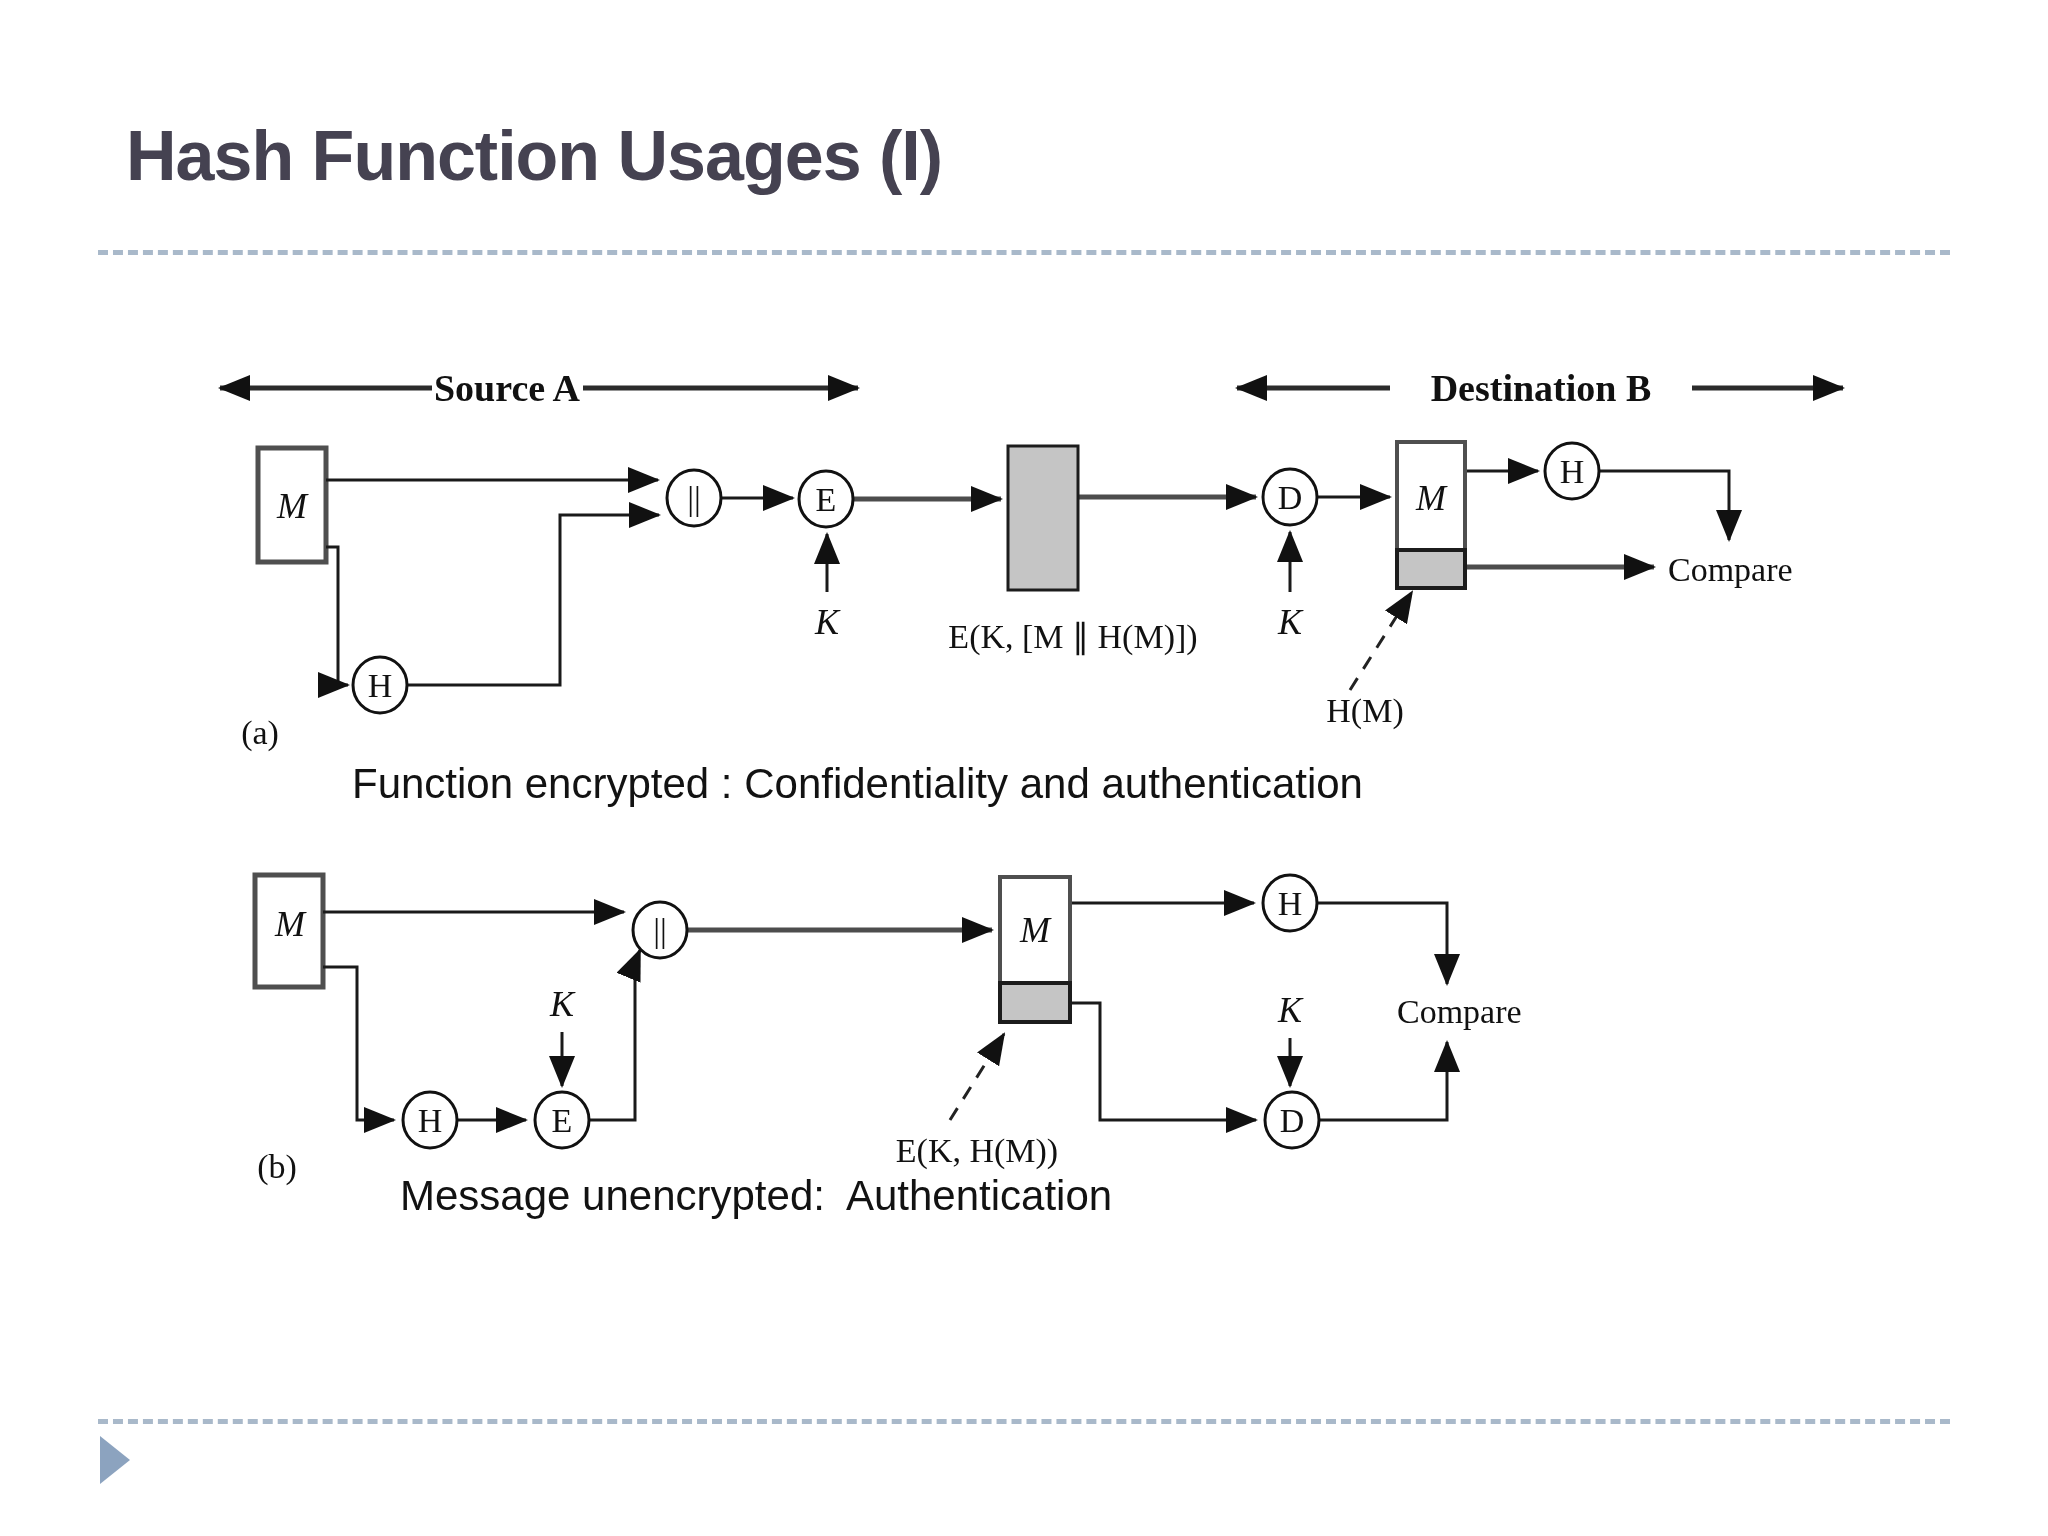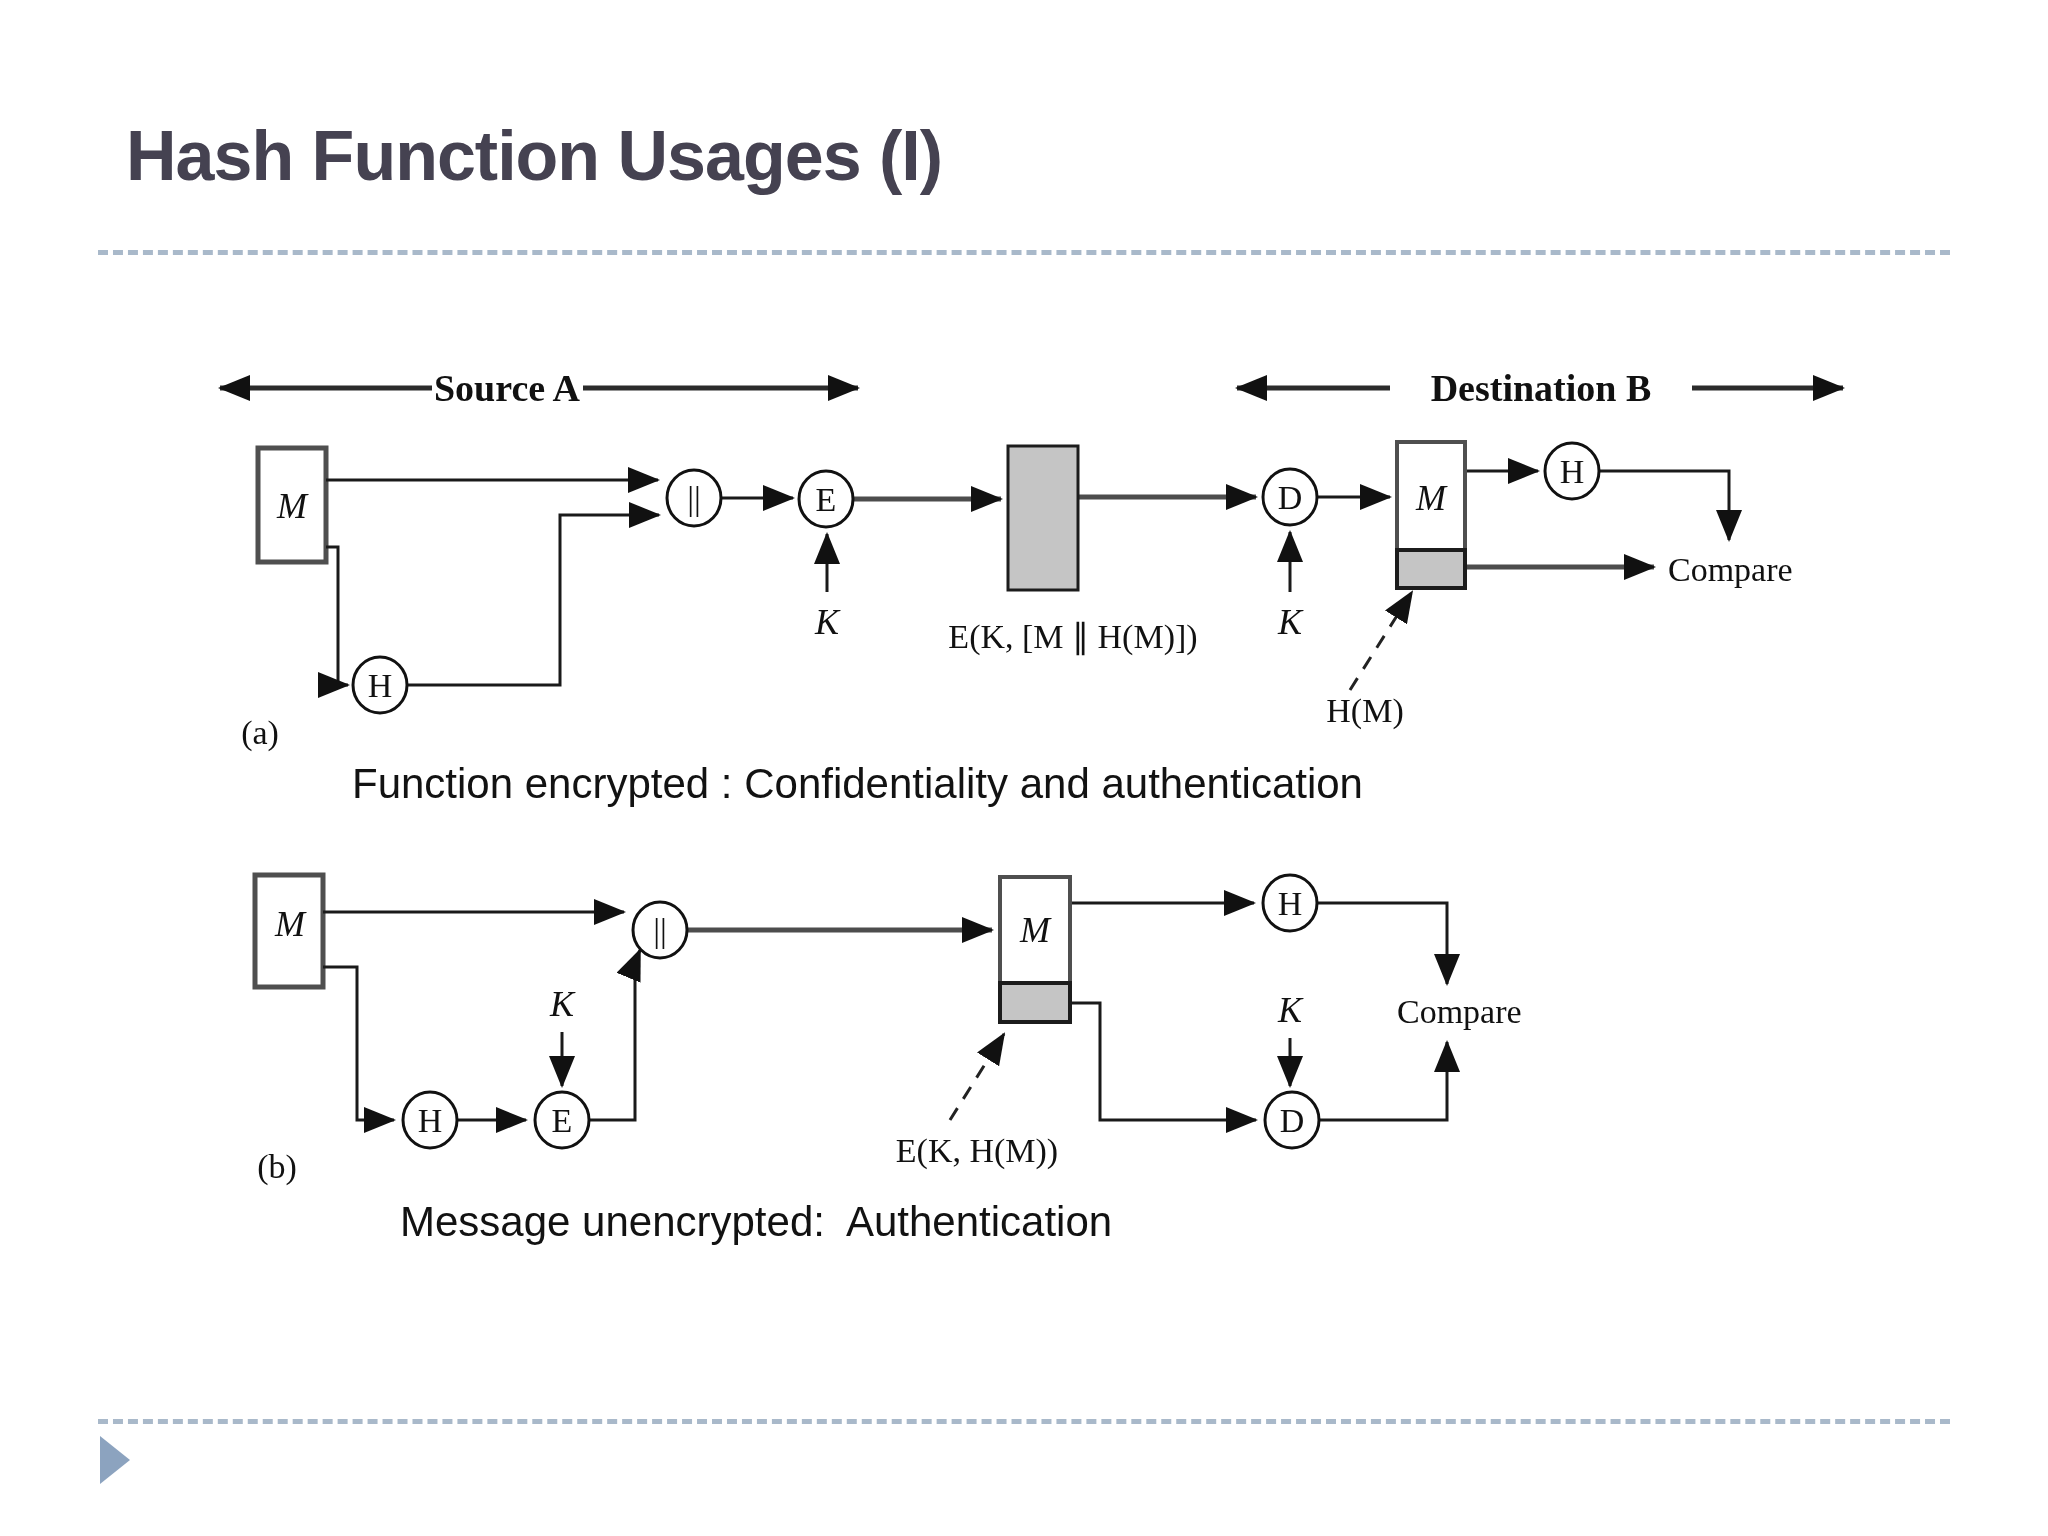--- a/index.html
+++ b/index.html
@@ -20,21 +20,21 @@
     position:absolute;left:98px;width:1852px;height:0;
     border-top:5px dashed #a9b9ca;
   }
   .rule.top{top:250px;}
   .rule.bottom{top:1419px;}
   .caption{
     position:absolute;
     font-size:42px;color:#121212;white-space:pre;
   }
   .caption.a{left:352px;top:760px;}
-  .caption.b{left:400px;top:1198px;text-align:right;}
+  .caption.b{left:400px;top:1172px;text-align:right;}
   .bullet-tri{
     position:absolute;left:100px;top:1436px;
     width:0;height:0;
     border-left:30px solid #8ca3bf;
     border-top:24px solid transparent;
     border-bottom:24px solid transparent;
   }
   svg{position:absolute;left:0;top:0;}
   .wire{stroke:#1a1a1a;stroke-width:3;fill:none;}
   .pipe{stroke:#4d4d4d;stroke-width:5;fill:none;}

